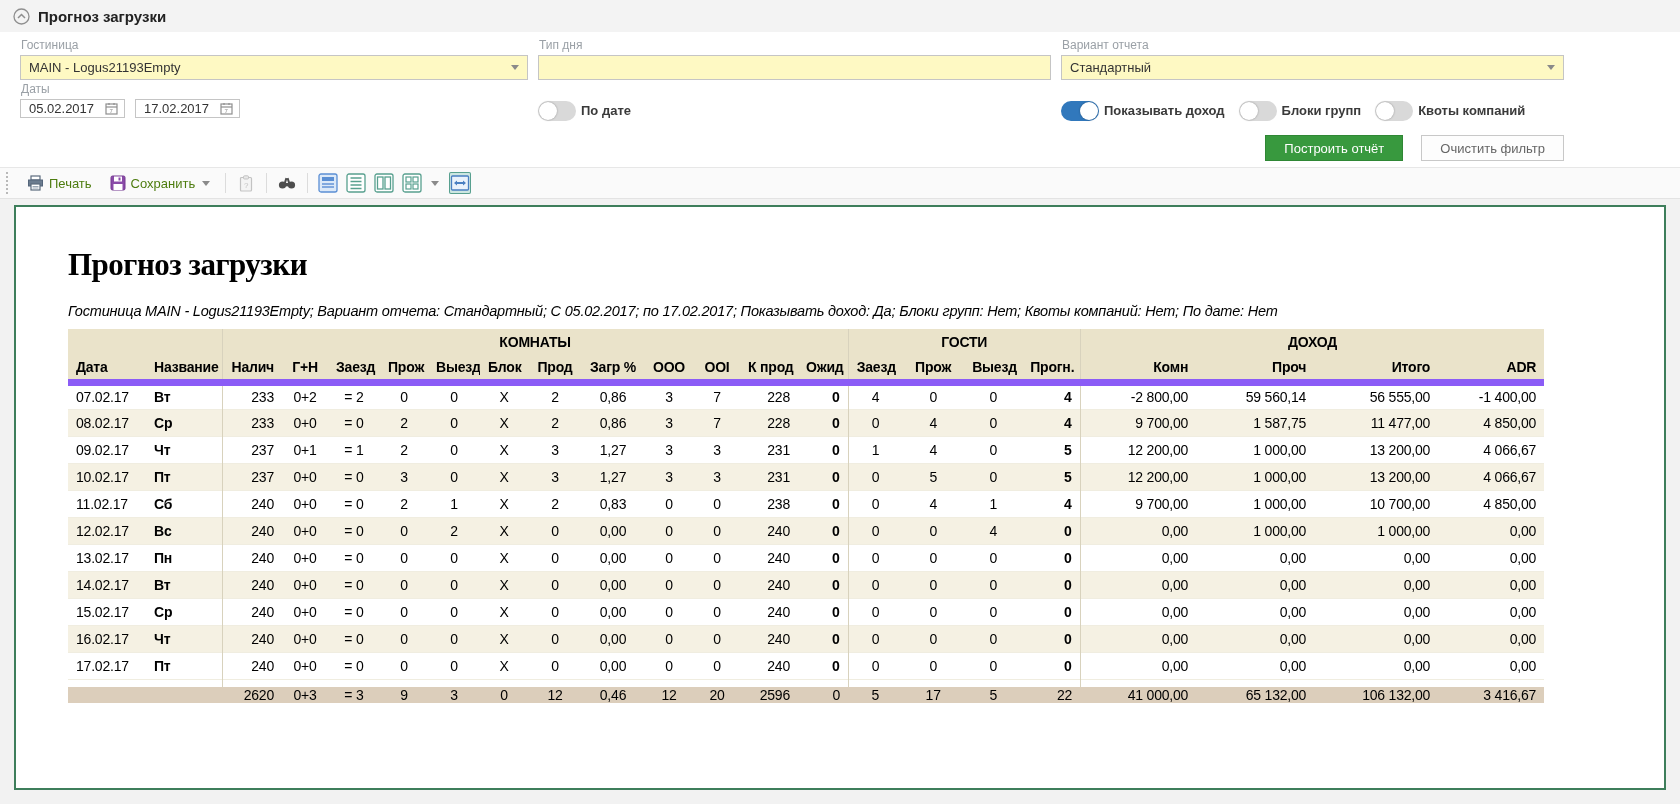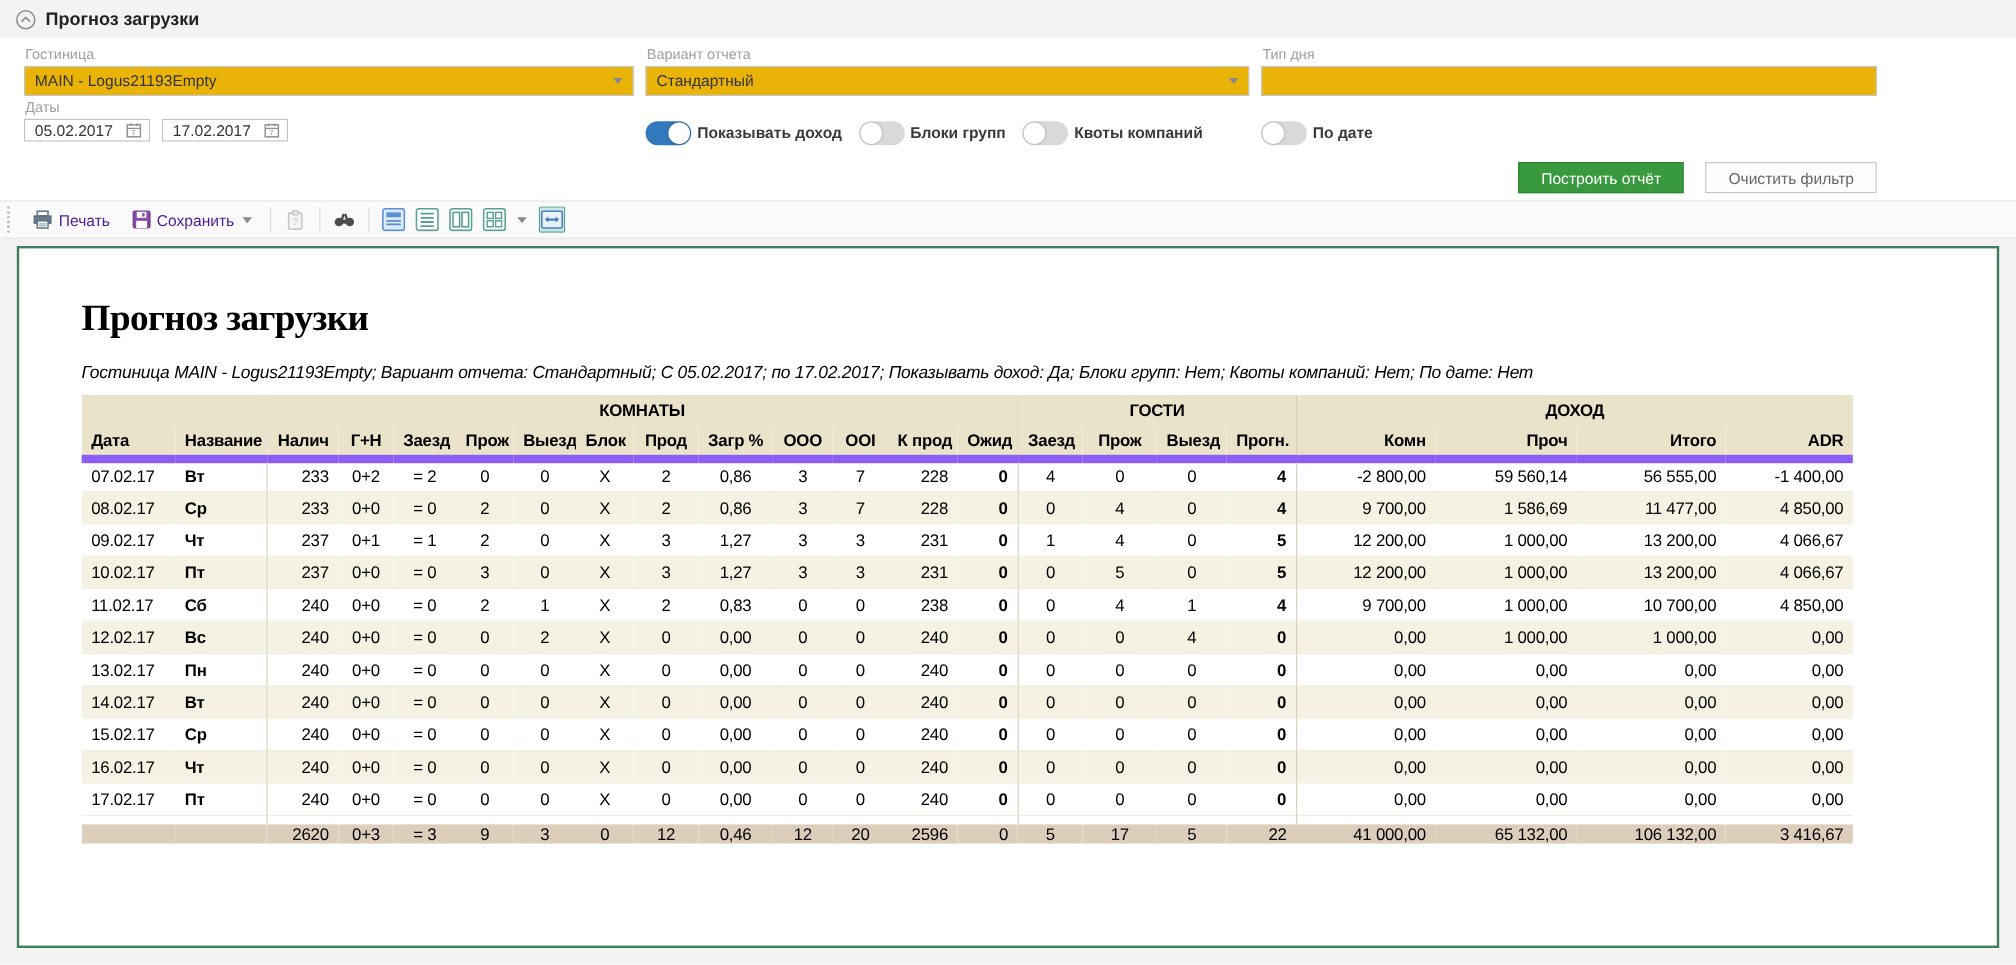--- a/index.html
+++ b/index.html
@@ -11,21 +11,21 @@
   .titlebar { height:32px; background:#f3f3f3; display:flex; align-items:center; padding-left:12px; flex:0 0 auto; }
   .collapse-btn { width:18px; height:18px; margin-right:8px; display:inline-flex; align-items:center; justify-content:center; cursor:pointer; }
   .titlebar .title { font-size:15px; font-weight:bold; color:#222; }
 
   
   .filters { background:#fff; padding:4px 20px 6px 20px; flex:0 0 auto; }
   .f-grid { display:flex; gap:10px; width:1544px; }
   .fcol { display:flex; flex-direction:column; }
   .fcol.c1 { width:508px; } .fcol.c2 { width:503px; } .fcol.c3 { width:513px; }
   .flabel { font-size:12px; color:#9aa0a6; margin:2px 0 3px 1px; height:14px; }
-  .selectbox, .textinput { height:25px; border:1px solid #c5c5c5; background:#eab308; display:flex; align-items:center;
+  .selectbox, .textinput { height:25px; border:1px solid #c5c5c5; background:#fef9c3; display:flex; align-items:center;
      padding:0 8px; font-size:13px; color:#333; justify-content:space-between; cursor:pointer; }
   .textinput { cursor:text; }
   .caret { width:0; height:0; border-left:4px solid transparent; border-right:4px solid transparent; border-top:5px solid #8a8a8a; }
   .dates-row { display:flex; gap:10px; }
   .dateinput { width:105px; height:19px; border:1px solid #c5c5c5; display:flex; align-items:center;
      justify-content:space-between; padding:0 6px 0 8px; font-size:13px; color:#333; background:#fff; }
   .toggles-row { display:flex; align-items:center; gap:14px; margin-top:18px; height:25px; }
   .toggle-item { display:flex; align-items:center; gap:5px; cursor:pointer; }
   .switch { width:38px; height:20px; border-radius:10px; background:#d9d9d9; position:relative; display:inline-block; flex:0 0 auto; }
   .switch .knob { position:absolute; top:1px; left:1px; width:18px; height:18px; border-radius:50%;
@@ -35,21 +35,21 @@
   .tlabel { font-size:13px; font-weight:600; color:#3a3a3a; white-space:nowrap; }
   .f-buttons { width:1544px; display:flex; justify-content:flex-end; gap:18px; margin-top:12px; }
   .btn { height:26px; padding:0 18px; font-size:13px; cursor:pointer; font-family:inherit; }
   .btn-green { background:#38993e; border:1px solid #2f8735; color:#fff; }
   .btn-white { background:#fdfdfd; border:1px solid #c8c8c8; color:#666; }
 
   
   .toolbar { height:32px; background:#fafafa; border-top:1px solid #e7e7e7; border-bottom:1px solid #e3e3e3;
      display:flex; align-items:center; padding-left:4px; gap:6px; flex:0 0 auto; }
   .grip { width:5px; height:22px; border-left:2px dotted #b9b9b9; margin:0 4px 0 2px; }
-  .tb-btn { display:flex; align-items:center; gap:5px; padding:3px 6px; border-radius:2px; font-size:13px; color:#4c1d95; cursor:pointer; }
+  .tb-btn { display:flex; align-items:center; gap:5px; padding:3px 6px; border-radius:2px; font-size:13px; color:#4d7c0f; cursor:pointer; }
   .tb-sep { width:1px; height:20px; background:#dcdcdc; margin:0 3px; }
   .tb-ico { width:22px; height:22px; display:flex; align-items:center; justify-content:center; border-radius:2px; cursor:pointer; }
   .tb-ico.selected { background:#cde6e1; box-shadow:inset 0 0 0 1px #58a08f; }
   .tb-caret { width:0; height:0; border-left:4px solid transparent; border-right:4px solid transparent; border-top:5px solid #8a8a8a; margin-left:2px; }
 
   
   .report-area { flex:1 1 auto; background:#f2f2f2; padding:6px 14px 14px 14px; overflow:hidden; }
   .page { background:#fff; border:2px solid #3e7e5b; width:100%; height:100%; padding:40px 40px 0 52px; overflow:hidden; }
   .rep-title { font-family:"Liberation Serif","DejaVu Serif",serif; font-size:31px; font-weight:bold; color:#000; letter-spacing:-0.5px; }
   .rep-sub { font-style:italic; font-size:14.5px; color:#000; margin-top:20px; letter-spacing:-0.2px; }
@@ -108,20 +108,35 @@
               <rect x="1" y="2" width="11" height="10" fill="none" stroke="#8f8f8f" stroke-width="1.2"></rect>
               <line x1="1" y1="5" x2="12" y2="5" stroke="#8f8f8f" stroke-width="1.2"></line>
               <line x1="4" y1="1" x2="4" y2="3" stroke="#8f8f8f" stroke-width="1.2"></line>
               <line x1="9" y1="1" x2="9" y2="3" stroke="#8f8f8f" stroke-width="1.2"></line>
               <text x="4.5" y="10.5" font-size="6" fill="#8f8f8f">7</text>
             </svg>
           </div>
         </div>
       </div>
 
+      <div class="fcol c3">
+        <div class="flabel">Тип дня</div>
+        <div class="textinput">
+          <span></span>
+        </div>
+        <div class="toggles-row">
+          <div class="toggle-item">
+            <span class="switch">
+                <span class="knob"></span>
+              </span>
+            <span class="tlabel">По дате</span>
+          </div>
+        </div>
+      </div>
+
       <div class="fcol c2">
         <div class="flabel">Вариант отчета</div>
         <div class="selectbox">
           <span>Стандартный</span>
           <span class="caret"></span>
         </div>
         <div class="toggles-row">
           <div class="toggle-item">
             <span class="switch on">
                 <span class="knob"></span>
@@ -132,35 +147,20 @@
             <span class="switch">
                 <span class="knob"></span>
               </span>
             <span class="tlabel">Блоки групп</span>
           </div>
           <div class="toggle-item">
             <span class="switch">
                 <span class="knob"></span>
               </span>
             <span class="tlabel">Квоты компаний</span>
-          </div>
-        </div>
-      </div>
-
-      <div class="fcol c3">
-        <div class="flabel">Тип дня</div>
-        <div class="textinput">
-          <span></span>
-        </div>
-        <div class="toggles-row">
-          <div class="toggle-item">
-            <span class="switch">
-                <span class="knob"></span>
-              </span>
-            <span class="tlabel">По дате</span>
           </div>
         </div>
       </div>
     </div>
 
     <div class="f-buttons">
       <button class="btn btn-green">Построить отчёт</button>
       <button class="btn btn-white">Очистить фильтр</button>
     </div>
   </div>
@@ -356,21 +356,21 @@
               <td class="a-c">0,86</td>
               <td class="a-c">3</td>
               <td class="a-c">7</td>
               <td class="a-r">228</td>
               <td class="a-r gdiv">0</td>
               <td class="a-c">0</td>
               <td class="a-c">4</td>
               <td class="a-c">0</td>
               <td class="a-r gdiv">4</td>
               <td class="a-r">9 700,00</td>
-              <td class="a-r">1 586,69</td>
+              <td class="a-r">1 587,75</td>
               <td class="a-r">11 477,00</td>
               <td class="a-r">4 850,00</td>
             </tr>
             <tr>
               <td class="a-l">09.02.17</td>
               <td class="a-l gdiv">Чт</td>
               <td class="a-r">237</td>
               <td class="a-c">0+1</td>
               <td class="a-c">= 1</td>
               <td class="a-c">2</td>

